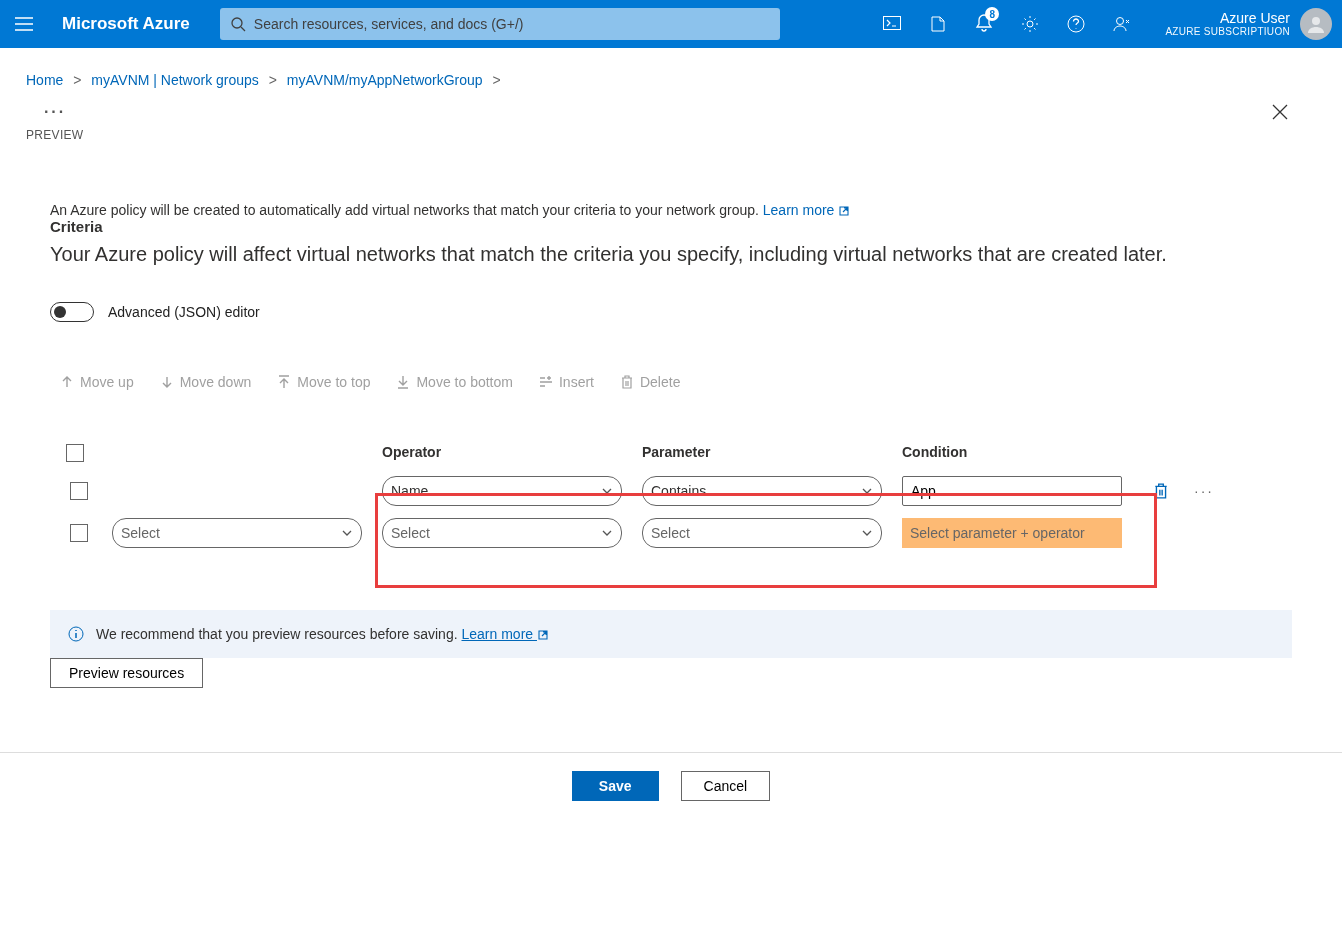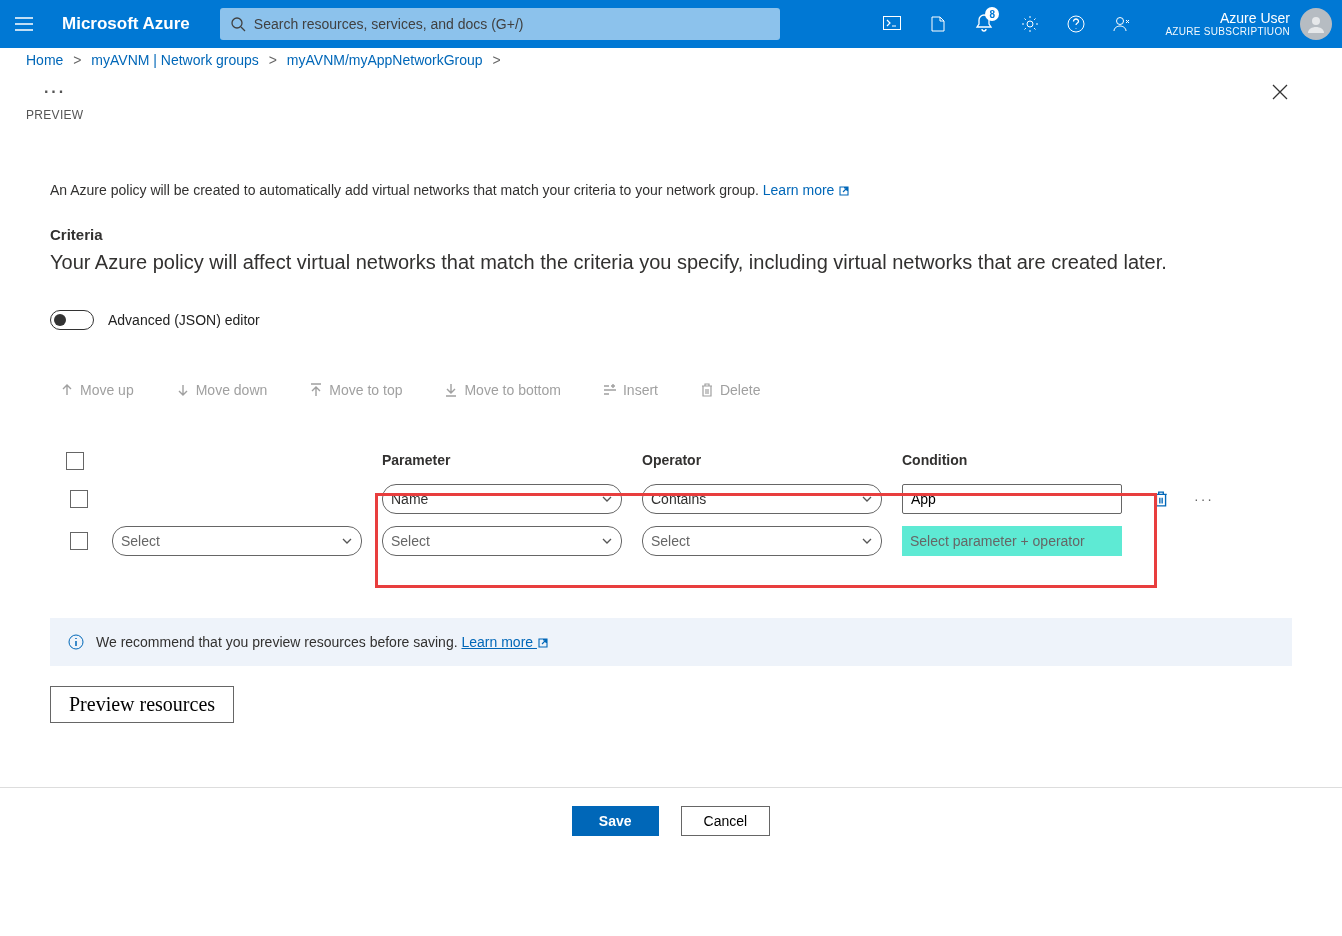--- a/index.html
+++ b/index.html
@@ -15,76 +15,76 @@
   .search input::placeholder { color: #404040; }
   .top-icons { display: flex; margin-left: auto; align-items: center; }
   .top-icon { width: 46px; height: 48px; display: flex; align-items: center; justify-content: center; cursor: pointer; position: relative; }
   .badge { position: absolute; top: 7px; right: 8px; background: #fff; color: #0078d4; font-size: 10px; border-radius: 50%; width: 14px; height: 14px; display: flex; align-items: center; justify-content: center; font-weight: 600; }
   .user-block { text-align: right; padding: 0 10px 0 20px; line-height: 1.2; }
   .user-name { font-size: 14px; }
   .user-sub { font-size: 10px; letter-spacing: 0.3px; opacity: 0.95; }
   .avatar { width: 32px; height: 32px; border-radius: 50%; background: #b6bcc2; display: flex; align-items: center; justify-content: center; }
 
   
-  .crumbs { padding: 4px 26px 6px; font-size: 14px; }
+  .crumbs { padding: 24px 26px 6px; font-size: 14px; }
   .crumbs a { color: #0067b8; text-decoration: none; }
   .crumbs .sep { color: #666; padding: 0 6px; }
 
   
   .title-row { display: flex; align-items: center; padding: 2px 26px 0; }
   .page-title { font-size: 28px; font-weight: 600; color: #222; }
   .title-more { margin-left: 18px; color: #555; cursor: pointer; letter-spacing: 2px; font-weight: bold; font-size: 16px; }
   .close-x { margin-left: auto; cursor: pointer; padding: 8px; color: #333; margin-right: 20px; }
   .preview-tag { padding: 0 26px; font-size: 12px; color: #555; letter-spacing: 0.3px; }
 
   
   .content { padding: 60px 50px 20px; }
   .desc { font-size: 14px; color: #323130; }
   .desc .link { color: #0067b8; text-decoration: none; }
-  .section-head { font-size: 15px; font-weight: 600; margin-top: 28px; margin-bottom: 8px; }
+  .section-head { font-size: 15px; font-weight: 600; margin-bottom: 8px; }
   .section-sub { font-size: 20px; color: #323130; }
 
   
   .toggle-row { display: flex; align-items: center; margin-top: 36px; }
   .switch { width: 44px; height: 20px; border: 1px solid #333; border-radius: 11px; position: relative; cursor: pointer; background: #fff; }
   .switch::after { content: ""; position: absolute; width: 12px; height: 12px; background: #333; border-radius: 50%; top: 3px; left: 3px; }
   .toggle-label { margin-left: 14px; font-size: 14px; color: #222; }
 
   
-  .tool-row { display: flex; gap: 42px; margin-top: 52px; color: #a0a0a0; font-size: 14px; padding-left: 10px; }
+  .tool-row { display: flex; gap: 26px; margin-top: 52px; color: #a0a0a0; font-size: 14px; padding-left: 10px; }
   .tool { display: flex; align-items: center; gap: 6px; cursor: pointer; }
 
   
   .table-wrap { margin-top: 46px; }
   .grid { display: grid; grid-template-columns: 58px 270px 260px 260px 240px 46px 40px; align-items: center; }
   .th { font-weight: 600; font-size: 14px; padding: 8px 4px 10px; }
   .grid-row { border-top: 1px solid #e5e5e5; border-bottom: 1px solid #e5e5e5; min-height: 46px; align-items: center; display: contents; }
   .grid-row > * { padding: 6px 4px; }
   .chk { width: 18px; height: 18px; border: 1px solid #666; margin-left: 16px; cursor: pointer; }
 
   .dd { border: 1px solid #666; border-radius: 14px; height: 30px; display: flex; align-items: center; padding: 0 8px; justify-content: space-between; cursor: pointer; margin-right: 12px; background: #fff; font-size: 14px; }
   .dd-placeholder { color: #666; }
   .chev { color: #555; }
 
   .txt-input { border: 1px solid #666; border-radius: 2px; height: 30px; padding: 0 8px; font-size: 14px; width: calc(100% - 12px); outline: none; }
-  .cond-disabled { background: #5eead4; border: none; height: 30px; display: flex; align-items: center; padding: 0 8px; color: #666; width: calc(100% - 12px); font-size: 14px; }
+  .cond-disabled { background: #fdba74; border: none; height: 30px; display: flex; align-items: center; padding: 0 8px; color: #666; width: calc(100% - 12px); font-size: 14px; }
 
   .highlight-box { border: 3px solid #e83e3e; position: absolute; pointer-events: none; }
   .hl-fields { left: 375px; top: 493px; width: 782px; height: 95px; }
   .hl-save  { left: 35px; top: 862px; width: 104px; height: 37px; }
   .rel { position: relative; }
 
   .trash-cell { color: #0067b8; cursor: pointer; display: flex; justify-content: center; }
   .row-more { color: #666; cursor: pointer; letter-spacing: 2px; text-align: center; }
 
   
   .info-banner { margin-top: 56px; background: #eef3fa; display: flex; align-items: center; gap: 12px; padding: 16px 18px; font-size: 14px; }
   .info-banner .link { color: #0067b8; text-decoration: underline; }
 
-  .preview-btn { margin-top: 20px; border: 1px solid #666; background: #fff; padding: 6px 18px; font-size: 20px; cursor: pointer; font-family: Liberation Serif, serif; }
+  .preview-btn { border: 1px solid #666; background: #fff; padding: 6px 18px; font-size: 14px; cursor: pointer; }
 
   
   .footer { border-top: 1px solid #ddd; margin-top: 44px; padding: 18px 38px; display: flex; gap: 22px; justify-content: center; }
   .btn-primary { background: #0067b8; color: #fff; border: 1px solid #0067b8; padding: 6px 26px; font-size: 14px; font-weight: 600; cursor: pointer; }
   .btn-secondary { background: #fff; border: 1px solid #666; padding: 6px 22px; font-size: 14px; cursor: pointer; }
 
   svg { display: block; }
 </style>
 </head>
 <body class="rel">
@@ -229,22 +229,22 @@
   </div>
 
   
   <div class="table-wrap">
     <div class="grid">
 
       <div>
           <div class="chk"></div>
         </div>
       <div></div>
+      <div class="th">Operator</div>
       <div class="th">Parameter</div>
-      <div class="th">Operator</div>
       <div class="th">Condition</div>
       <div></div>
         <div></div>
 
       <div class="grid-row">
         <div>
             <div class="chk"></div>
           </div>
         <div></div>
         <div>

